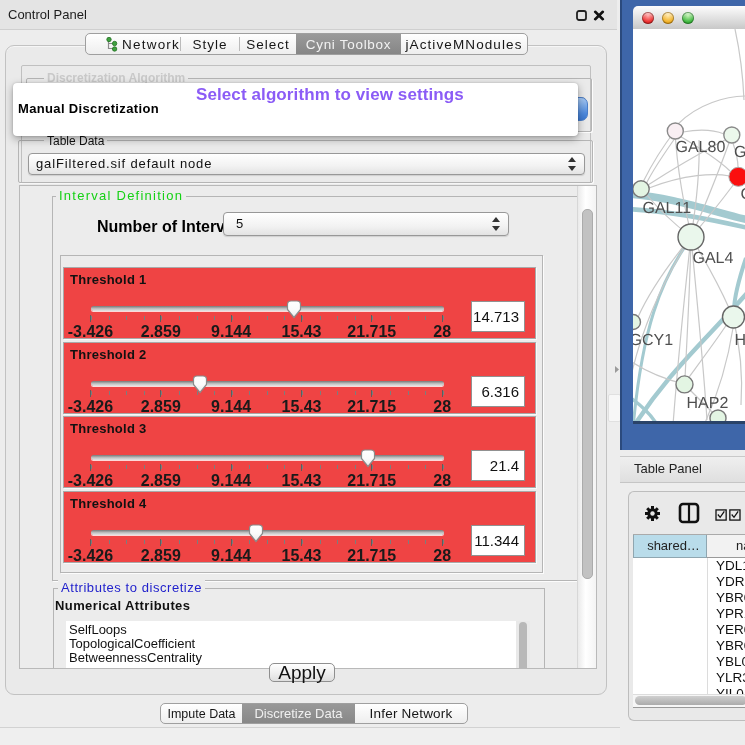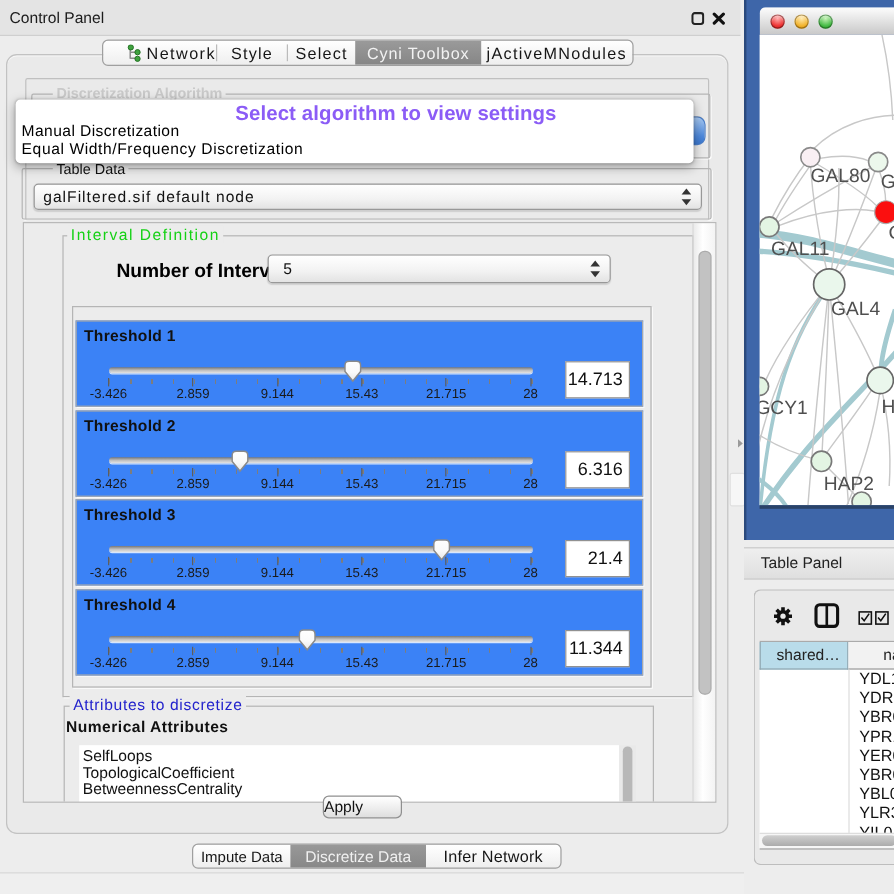--- a/index.html
+++ b/index.html
@@ -2,26 +2,26 @@
 <html><head><meta charset="utf-8">
 <style>
   html,body{margin:0;padding:0}
   body{width:745px;height:745px;background:#ededed;font-family:"Liberation Sans",sans-serif;position:relative;overflow:hidden;-webkit-font-smoothing:antialiased}
   .a{position:absolute}
   .grp{position:absolute;border:1px solid #b5b5b5;border-radius:2px;box-shadow:1px 1px 0 rgba(255,255,255,.85)}
   .combo{position:absolute;background:linear-gradient(#ffffff,#f2f2f2 60%,#e3e3e3);border:1px solid #989898;border-radius:4px;box-shadow:0 1px 1px rgba(0,0,0,.12);font-size:13px;color:#111}
   .stepper{position:absolute;right:8px;top:0;bottom:0;width:10px}
   .stepper:before{content:"";position:absolute;left:2px;top:50%;margin-top:-7px;border-left:4px solid transparent;border-right:4px solid transparent;border-bottom:5px solid #333}
   .stepper:after{content:"";position:absolute;left:2px;top:50%;margin-top:2px;border-left:4px solid transparent;border-right:4px solid transparent;border-top:5px solid #333}
-  .tbox{position:absolute;left:63px;width:471px;height:70px;border:1px solid #a9a9a9;background:#3b82f6;box-shadow:1px 1px 0 rgba(255,255,255,.7)}
+  .tbox{position:absolute;left:63px;width:471px;height:70px;border:1px solid #a9a9a9;background:#ef4444;box-shadow:1px 1px 0 rgba(255,255,255,.7)}
   .tlabel{position:absolute;left:6px;top:4px;font-size:13px;letter-spacing:.25px;font-weight:bold;color:#111}
   .track{position:absolute;left:27px;top:38px;width:353px;height:5px;border-radius:3px;background:linear-gradient(#787878,#c2c2c2 55%,#e4e4e4);box-shadow:0 1px 0 rgba(255,255,255,.8)}
   .ticks{position:absolute;left:27px;top:48px;width:354px;height:4px;background:repeating-linear-gradient(90deg,#7d7d7d 0,#7d7d7d 1px,transparent 1px,transparent 17.59px)}
   .mtick{position:absolute;top:47px;width:1px;height:7px;background:#5d5d5d}
-  .slabel{position:absolute;top:55px;font-size:11px;font-weight:normal;color:#1a1a1a;transform:translateX(-50%);white-space:nowrap}
+  .slabel{position:absolute;top:55px;font-size:16px;font-weight:bold;color:#1a1a1a;transform:translateX(-50%);white-space:nowrap}
   .vbox{position:absolute;left:407px;top:33px;width:47px;height:29px;background:#fff;border:1px solid #919191;font-size:15px;color:#111;text-align:right;line-height:29px;padding-right:5px}
   .thumb{position:absolute;top:32px}
   .tabtxt{font-size:13.5px;letter-spacing:.2px;color:#161616;white-space:nowrap}
 </style></head>
 <body>
 
 <div class="a" style="left:0;top:0;width:617px;height:29px;background:#e4e4e4;border-bottom:1px solid #cfcfcf"></div>
 <div class="a" style="left:8px;top:7px;font-size:13px;color:#1c1c1c">Control Panel</div>
 <svg class="a" style="left:576px;top:10px" width="11" height="11" viewBox="0 0 11 11">
     <rect x="1" y="1" width="9" height="9" rx="2" fill="none" stroke="#222" stroke-width="1.8"></rect>
@@ -195,39 +195,38 @@
   <div class="a" style="left:46px;top:435px;width:450px;height:47px;background:#fff;font-size:13px;color:#111">
     <div style="padding:2px 0 0 3px;line-height:14px">SelfLoops<br>TopologicalCoefficient<br>BetweennessCentrality</div>
   </div>
   <div class="a" style="left:496px;top:435px;width:14px;height:47px;background:#e9e9e9"></div>
   <div class="a" style="left:499px;top:436px;width:8px;height:60px;background:#b8b8b8;border-radius:4px"></div>
 
   <div class="a" style="left:557px;top:0;width:19px;height:482px;background:linear-gradient(90deg,#eaeaea,#ffffff 40%,#f2f2f2);border-left:1px solid #d7d7d7"></div>
   <div class="a" style="left:562px;top:23px;width:9px;height:368px;background:#c2c2c2;border-radius:5px;border:1px solid #ababab"></div>
 </div>
 
-<div class="a" style="left:269px;top:663px;width:64px;height:17px;background:linear-gradient(#ffffff,#ececec 60%,#dedede);border:1px solid #8f8f8f;border-radius:5px;text-align:left;font-size:13px;color:#111;line-height:17px">Apply</div>
+<div class="a" style="left:269px;top:663px;width:64px;height:17px;background:linear-gradient(#ffffff,#ececec 60%,#dedede);border:1px solid #8f8f8f;border-radius:5px;text-align:center;font-size:19px;color:#111;line-height:17px">Apply</div>
 
 <div class="a" style="left:160px;top:703px;width:306px;height:19px;background:linear-gradient(#ffffff,#eeeeee);border:1px solid #9f9f9f;border-radius:5px;display:flex;align-items:center;overflow:hidden">
   <div style="width:81px;text-align:center;font-size:12.5px;color:#161616;white-space:nowrap">Impute Data</div>
   <div style="width:113px;height:23px;background:linear-gradient(#9a9a9a,#868686);color:#f0f0f0;font-size:13px;display:flex;align-items:center;justify-content:center">Discretize Data</div>
   <div class="tabtxt" style="flex:1;text-align:center">Infer Network</div>
 </div>
 <div class="a" style="left:0;top:727px;width:620px;height:1px;background:#d2d2d2"></div>
 <div class="a" style="left:0;top:728px;width:620px;height:17px;background:#efefef"></div>
 
 <div class="a" style="left:608px;top:394px;width:11px;height:26px;background:#f7f7f7;border:1px solid #e0e0e0;border-radius:2px"></div>
 <svg class="a" style="left:614px;top:365px" width="6" height="9" viewBox="0 0 6 9">
     <path d="M1 1 L5 4.5 L1 8 Z" fill="#9a9a9a"></path>
   </svg>
 
 <div class="a" style="left:13px;top:83px;width:565px;height:53px;background:#ffffff;border-radius:4px;box-shadow:0 3px 9px rgba(0,0,0,.35),0 0 2px rgba(0,0,0,.2)">
   <div class="a" style="left:183px;top:2px;font-size:17px;letter-spacing:.1px;font-weight:bold;color:#8b5cf6">Select algorithm to view settings</div>
-  <div class="a" style="left:5px;top:18px;font-size:13px;letter-spacing:.35px;font-weight:normal;color:#000">Manual Discretization</div>
-  <div class="a" style="left:5px;top:32.5px;font-size:13px;letter-spacing:.5px;color:#000">Equal Width/Frequency Discretization</div>
+  <div class="a" style="left:5px;top:18px;font-size:13px;letter-spacing:.35px;font-weight:bold;color:#000">Manual Discretization</div>
 </div>
 
 <div class="a" style="left:620px;top:0;width:125px;height:450px;background:#3e66a9"></div>
 <div class="a" style="left:620px;top:0;width:2px;height:450px;background:#2b4a7d"></div>
 
 <div class="a" style="left:633px;top:6px;width:112px;height:23px;background:linear-gradient(#fdfdfd,#c8c8c8);border-radius:5px 0 0 0;border-bottom:1px solid #8e8e8e"></div>
 <div class="a" style="left:641.5px;top:11.5px;width:12px;height:12px;border-radius:50%;background:radial-gradient(circle at 50% 28%,#ffb0b0,#ee3333 60%,#a80f0f);box-shadow:inset 0 0 0 1px rgba(90,20,20,.55),inset 0 2px 2px rgba(255,255,255,.55)"></div>
 <div class="a" style="left:661.5px;top:11.5px;width:12px;height:12px;border-radius:50%;background:radial-gradient(circle at 50% 28%,#ffeab0,#f2b32c 60%,#b07408);box-shadow:inset 0 0 0 1px rgba(110,75,5,.55),inset 0 2px 2px rgba(255,255,255,.55)"></div>
 <div class="a" style="left:681.5px;top:11.5px;width:12px;height:12px;border-radius:50%;background:radial-gradient(circle at 50% 28%,#c8f2b8,#44bb44 60%,#187818);box-shadow:inset 0 0 0 1px rgba(25,85,25,.55),inset 0 2px 2px rgba(255,255,255,.55)"></div>
 

